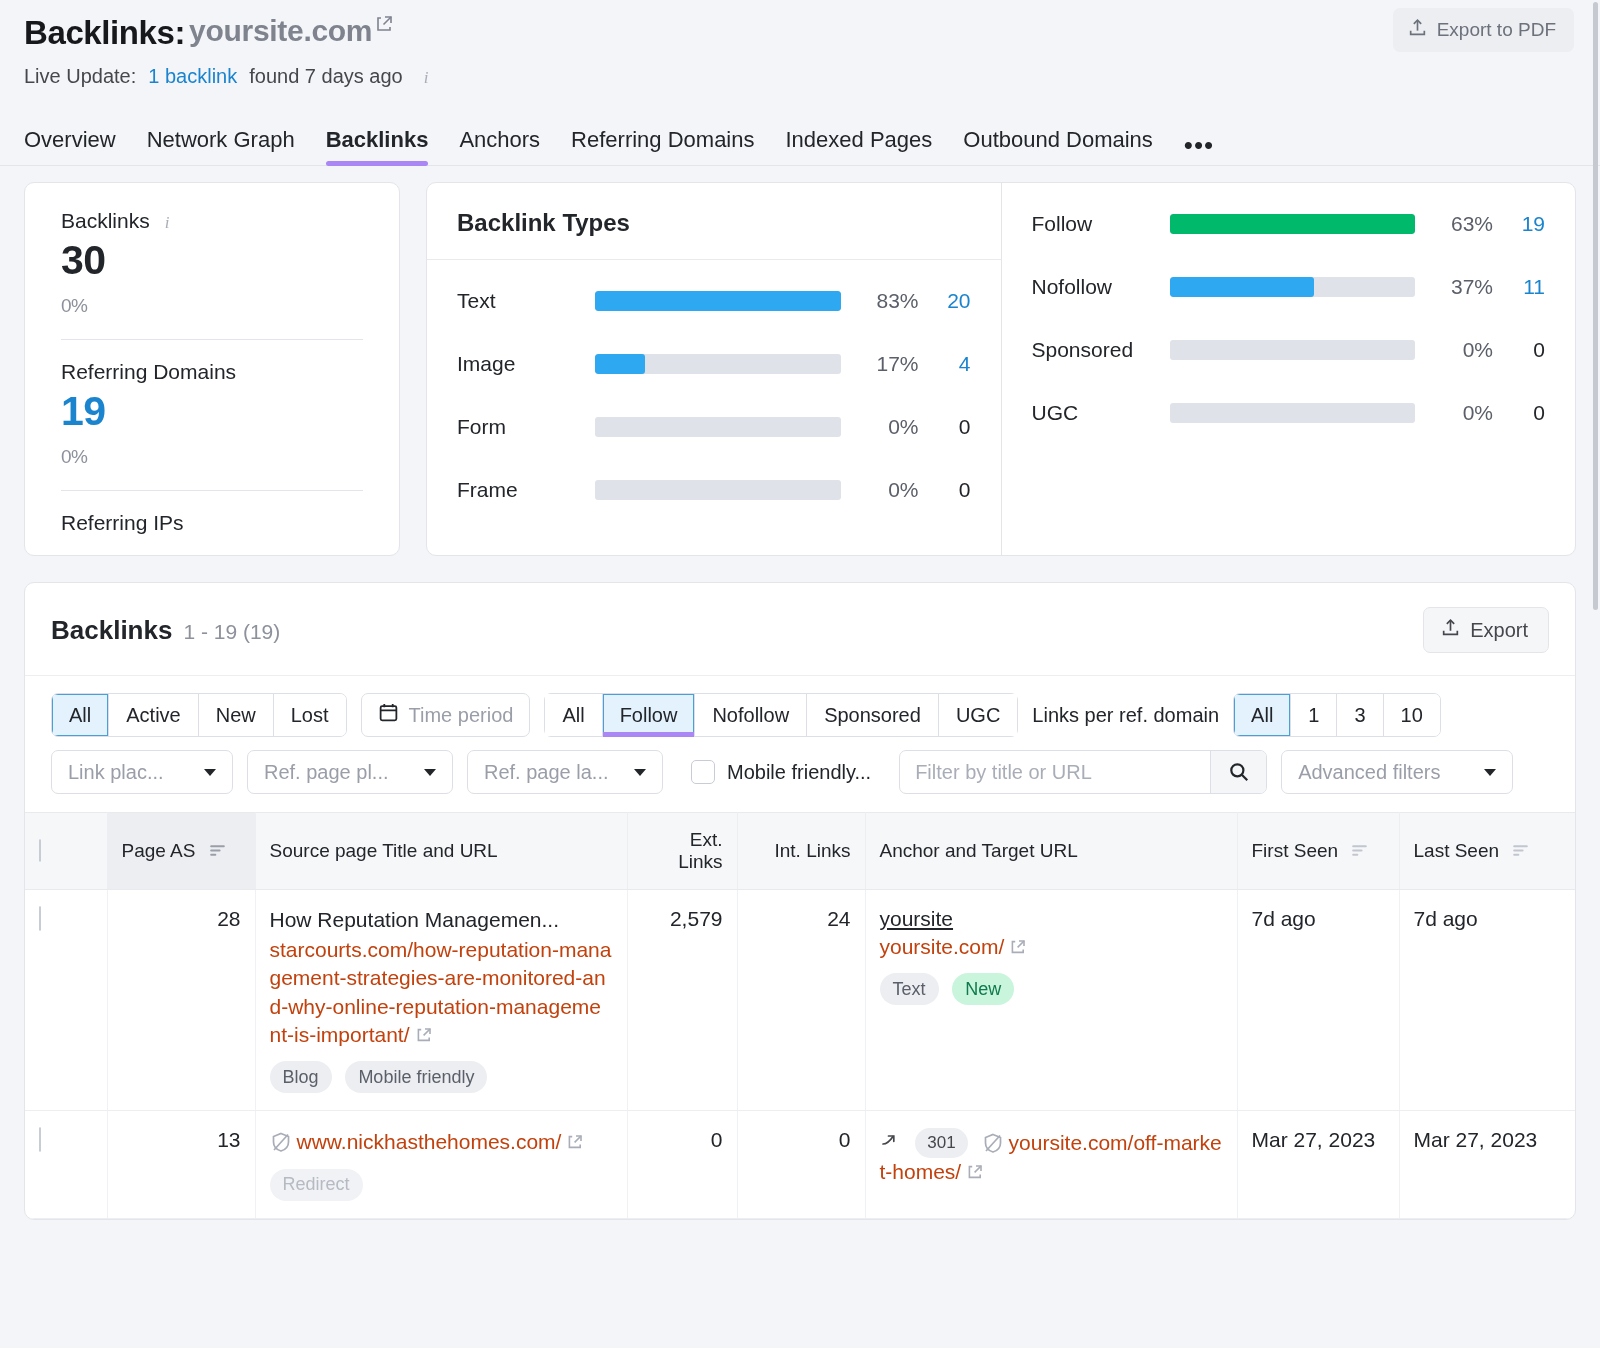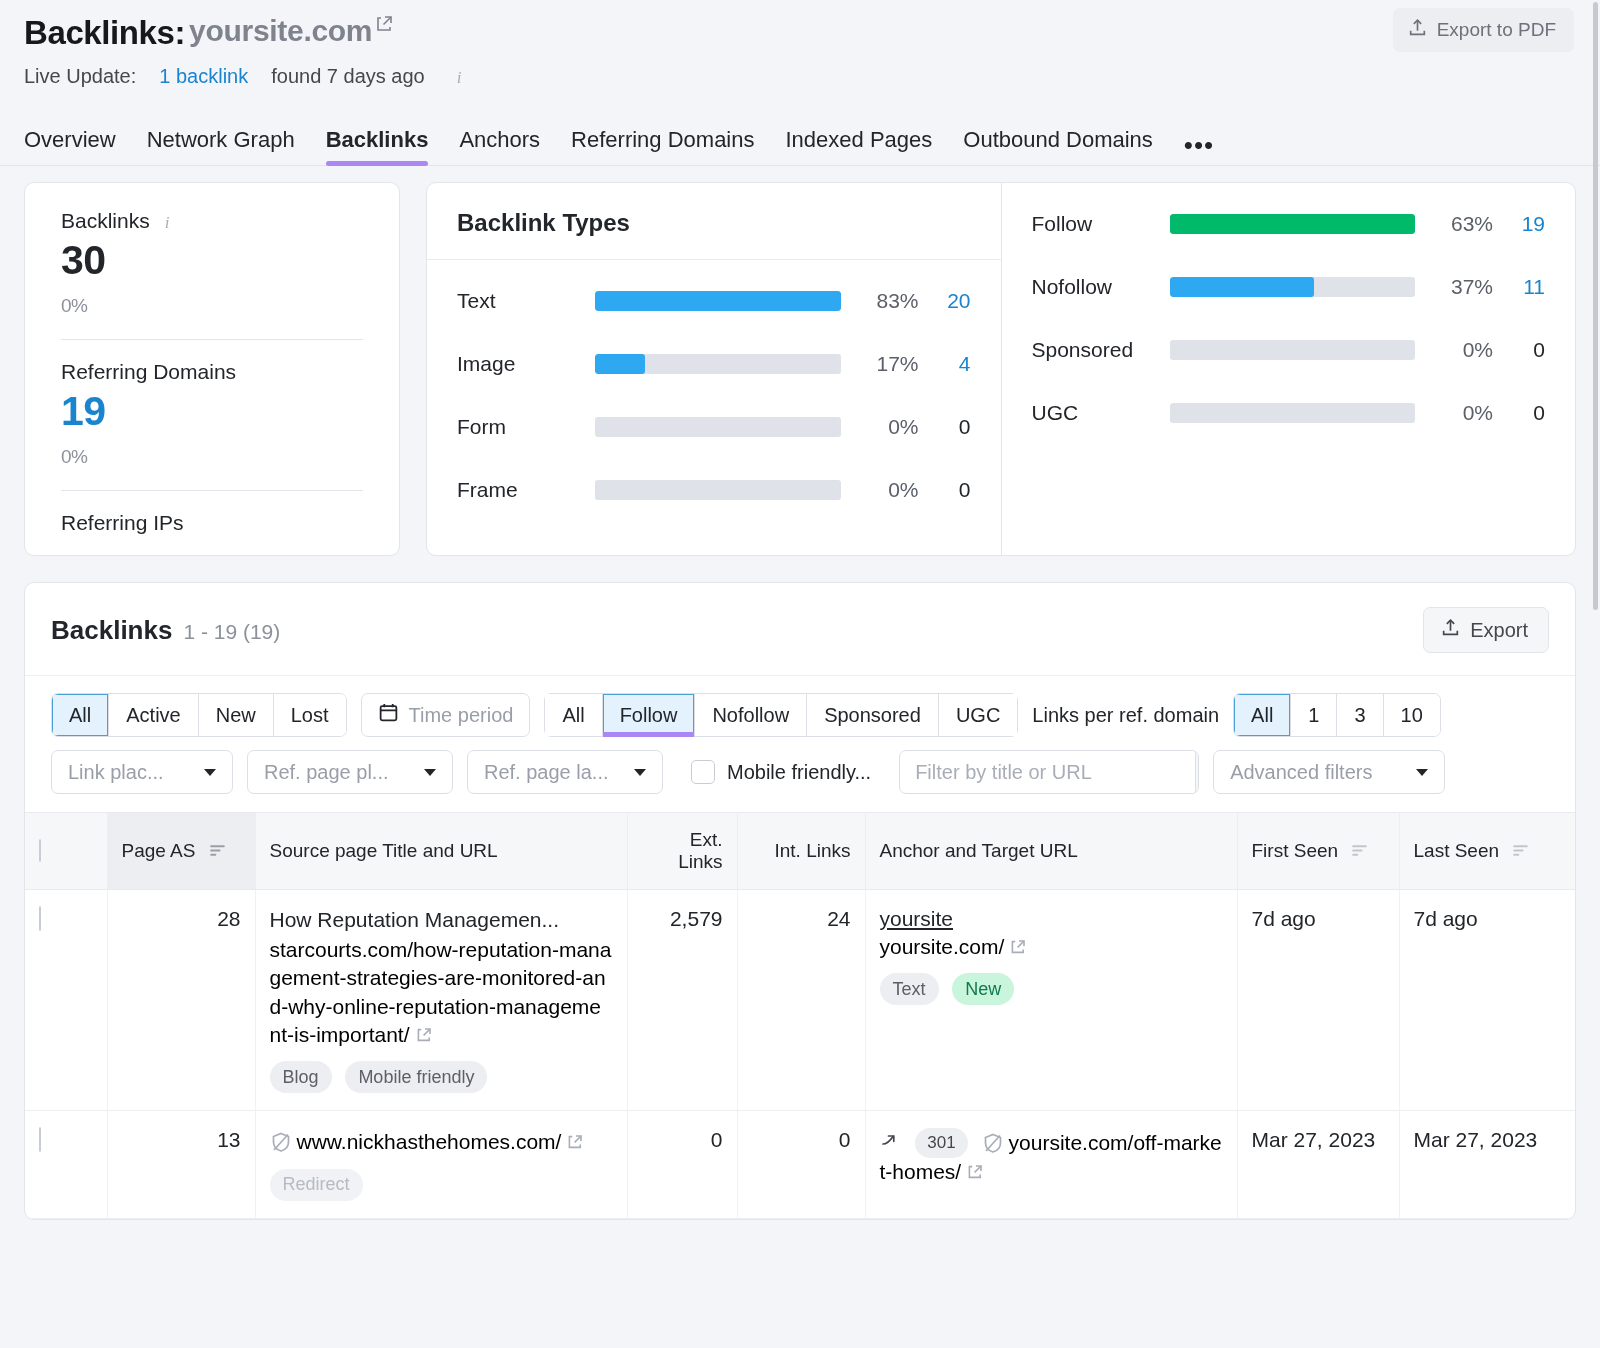--- a/index.html
+++ b/index.html
@@ -12,21 +12,21 @@
   }
   .page { position: relative; width: 1600px; height: 1348px; background: #f4f5f9; }
 
   
   .header { padding: 14px 24px 0 24px; position: relative; }
   .title-row { display: flex; align-items: flex-start; }
   .title-main { font-size: 33px; font-weight: 700; letter-spacing: -0.4px; color: #16181c; }
   .title-domain { font-size: 30px; font-weight: 600; color: #7f838e; margin-left: 4px; letter-spacing: -0.3px;}
   .ext-ico { display:inline-block; width: 20px; height: 20px; margin-left: 2px; vertical-align: 2px;}
   .ext-ico svg { display:block; }
-  .subtitle { margin-top: 13px; font-size: 20px; color: #45474d; display: flex; align-items: center; gap: 23px;}
+  .subtitle { margin-top: 13px; font-size: 20px; color: #45474d; display: flex; align-items: center; gap: 12px;}
   .subtitle .lnk { color: #1a84ce; }
   .info-i {
     display:inline-block; width: 15px; height: 17px; color:#a9adb7;
     font-style: italic; font-size: 17px; font-family:"Liberation Serif", serif; text-align:center;
     margin-left: 4px;
   }
 
   .export-pdf {
     position: absolute; top: 8px; right: 26px;
     background: #eceef1; border: none; border-radius: 7px;
@@ -109,21 +109,21 @@
     display:flex; align-items:center; gap: 10px; padding: 0 16px; font-size:20px; color:#9a9ea8; cursor:pointer;
   }
   .label-inline { font-size: 20px; color:#22252a; white-space:nowrap; }
   .chev { width:0;height:0;border-left:6px solid transparent;border-right:6px solid transparent;border-top:7px solid #22252a; }
   .cb {
     width:24px; height:24px; border:1px solid #c8ccd4; border-radius:5px; background:#fff; cursor:pointer; flex:none;
   }
   .check-wrap { display:flex; align-items:center; gap:12px; font-size:20px; color:#22252a; }
   .search-box {
     display:flex; align-items:center; height:44px; border:1px solid #dcdfe5; border-radius:7px; overflow:hidden; background:#fff;
-    width: 300px;
+    width: 368px;
   }
   .search-box input {
     flex:1; border:none; outline:none; font-size:20px; padding: 0 15px; color:#22252a;
     font-family:"Liberation Sans", sans-serif; background:transparent;
   }
   .search-box input::placeholder { color:#a9adb7; }
   .search-btn { width:56px; height:100%; background:#f5f6f8; border-left:1px solid #dcdfe5; display:flex; align-items:center; justify-content:center; cursor:pointer;}
 
   
   table.bl { width:100%; border-collapse: collapse; table-layout: fixed; }
@@ -134,21 +134,21 @@
   }
   table.bl th.sorted { background:#eceef1; }
   table.bl th.num { text-align:right; }
   table.bl td {
     font-size:21px; padding: 17px 14px; border-bottom:1px solid #eceef1; border-right:1px solid #f0f1f4;
     vertical-align: top; color:#22252a;
   }
   table.bl td.num { text-align:right; }
   .sort-ico { display:inline-block; margin-left:8px; vertical-align:-1px;}
   .cell-title { color:#22252a; line-height: 1.28; }
-  .cell-url { color:#000000; line-height: 1.35; word-break: break-all; display:block; margin-top:2px;}
+  .cell-url { color:#c2410c; line-height: 1.35; word-break: break-all; display:block; margin-top:2px;}
   .tag {
     display:inline-flex; align-items:center; height:32px; padding: 0 13px; border-radius:16px;
     background:#eceef1; color:#5b5f69; font-size:18px; margin-right:8px; margin-top:12px;
   }
   .tag.green { background:#c9f5dd; color:#0f7a4d; }
   .tag.faded { background:#f1f2f5; color:#b6bac3; }
   .anchor-text { color:#22252a;text-decoration:underline; }
   .date-green { color:#0d9669; }
   .ext-sm { display:inline-block; width:18px; height:18px; vertical-align:-2px; margin-left:5px;}
   .nofollow-ico { display:inline-block; width:22px;height:22px; vertical-align:-4px; margin-right:5px;}

